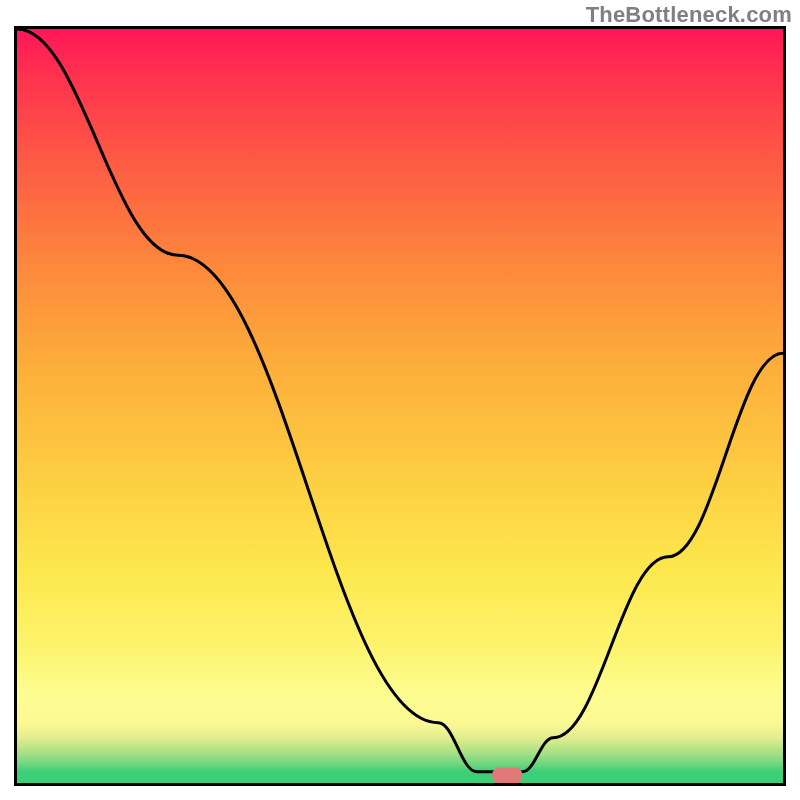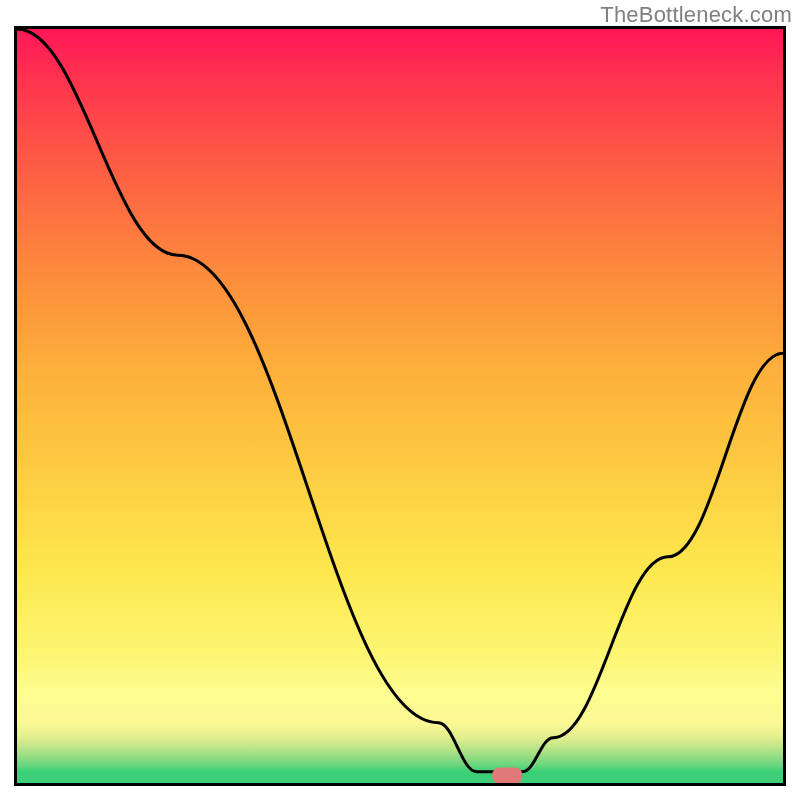--- a/index.html
+++ b/index.html
@@ -15,21 +15,21 @@
     width: 800px;
     height: 800px;
     background: #ffffff;
   }
   .watermark {
     position: absolute;
     top: 2px;
     right: 8px;
     color: #808080;
     font-size: 22px;
-    font-weight: 400;
+    font-weight: 700;
     letter-spacing: 0.2px;
     z-index: 5;
   }
   .plot-frame {
     position: absolute;
     left: 14px;
     top: 26px;
     width: 772px;
     height: 760px;
     border: 3px solid #000;

